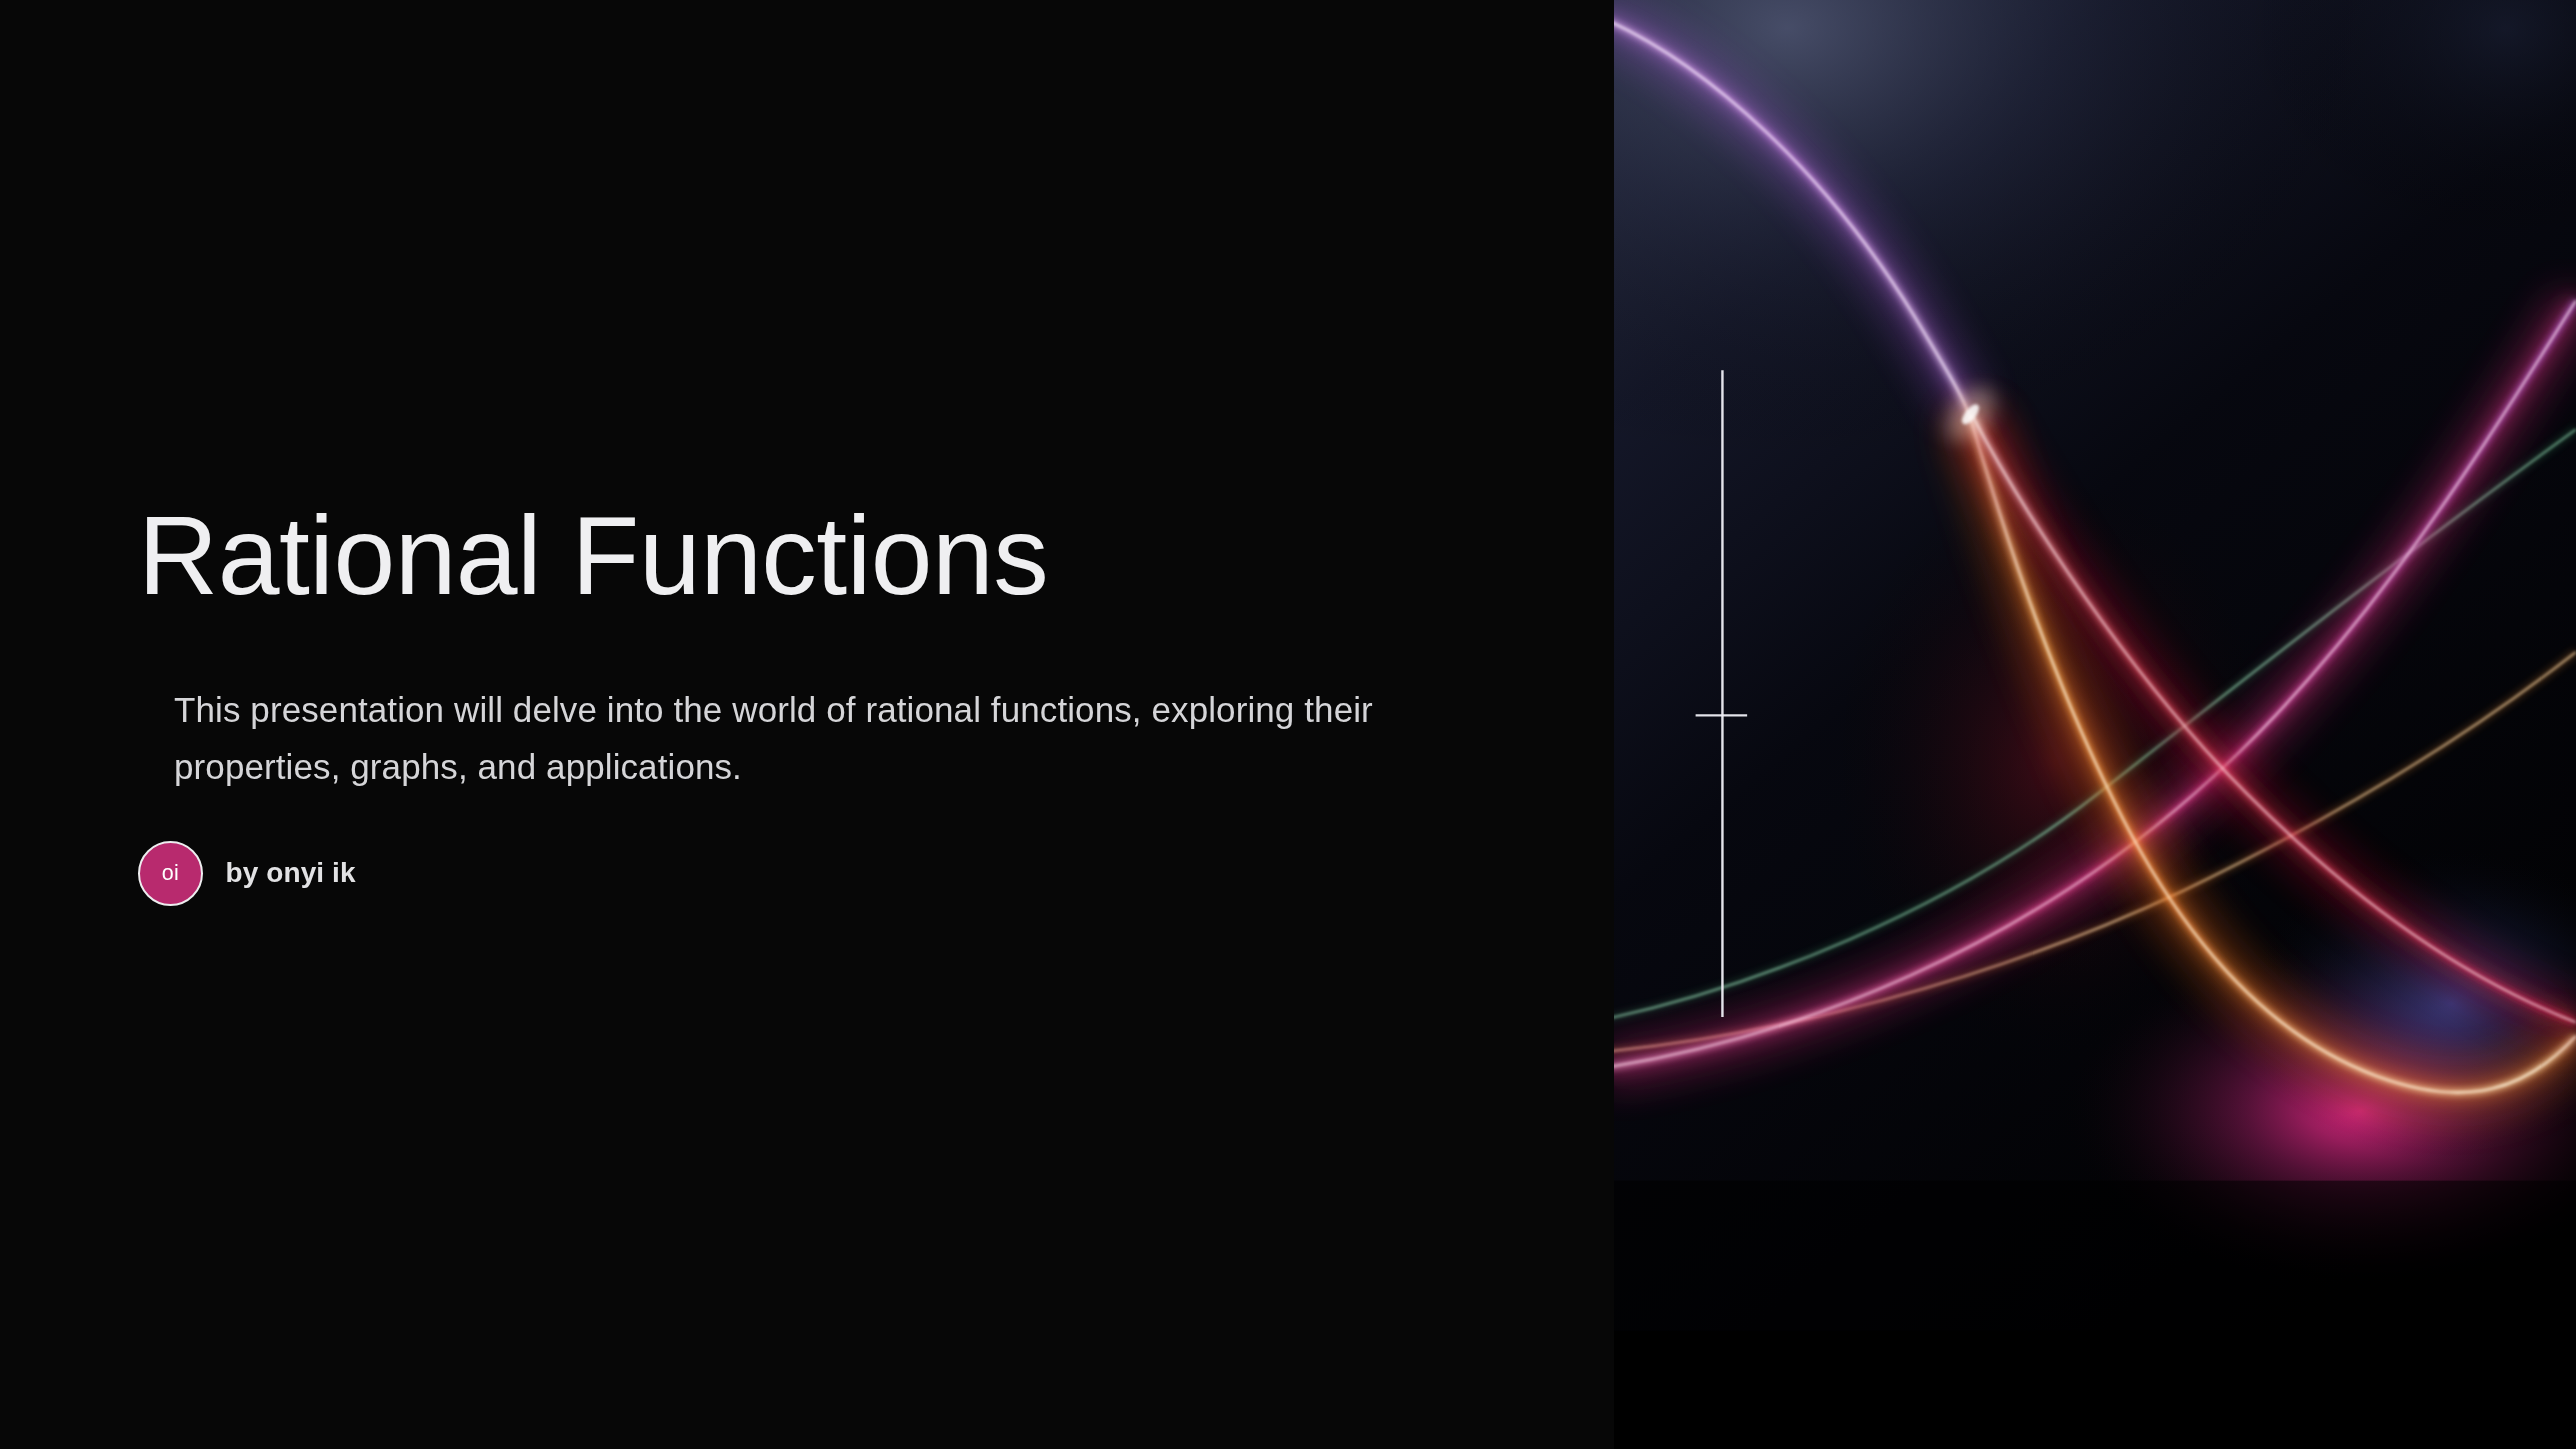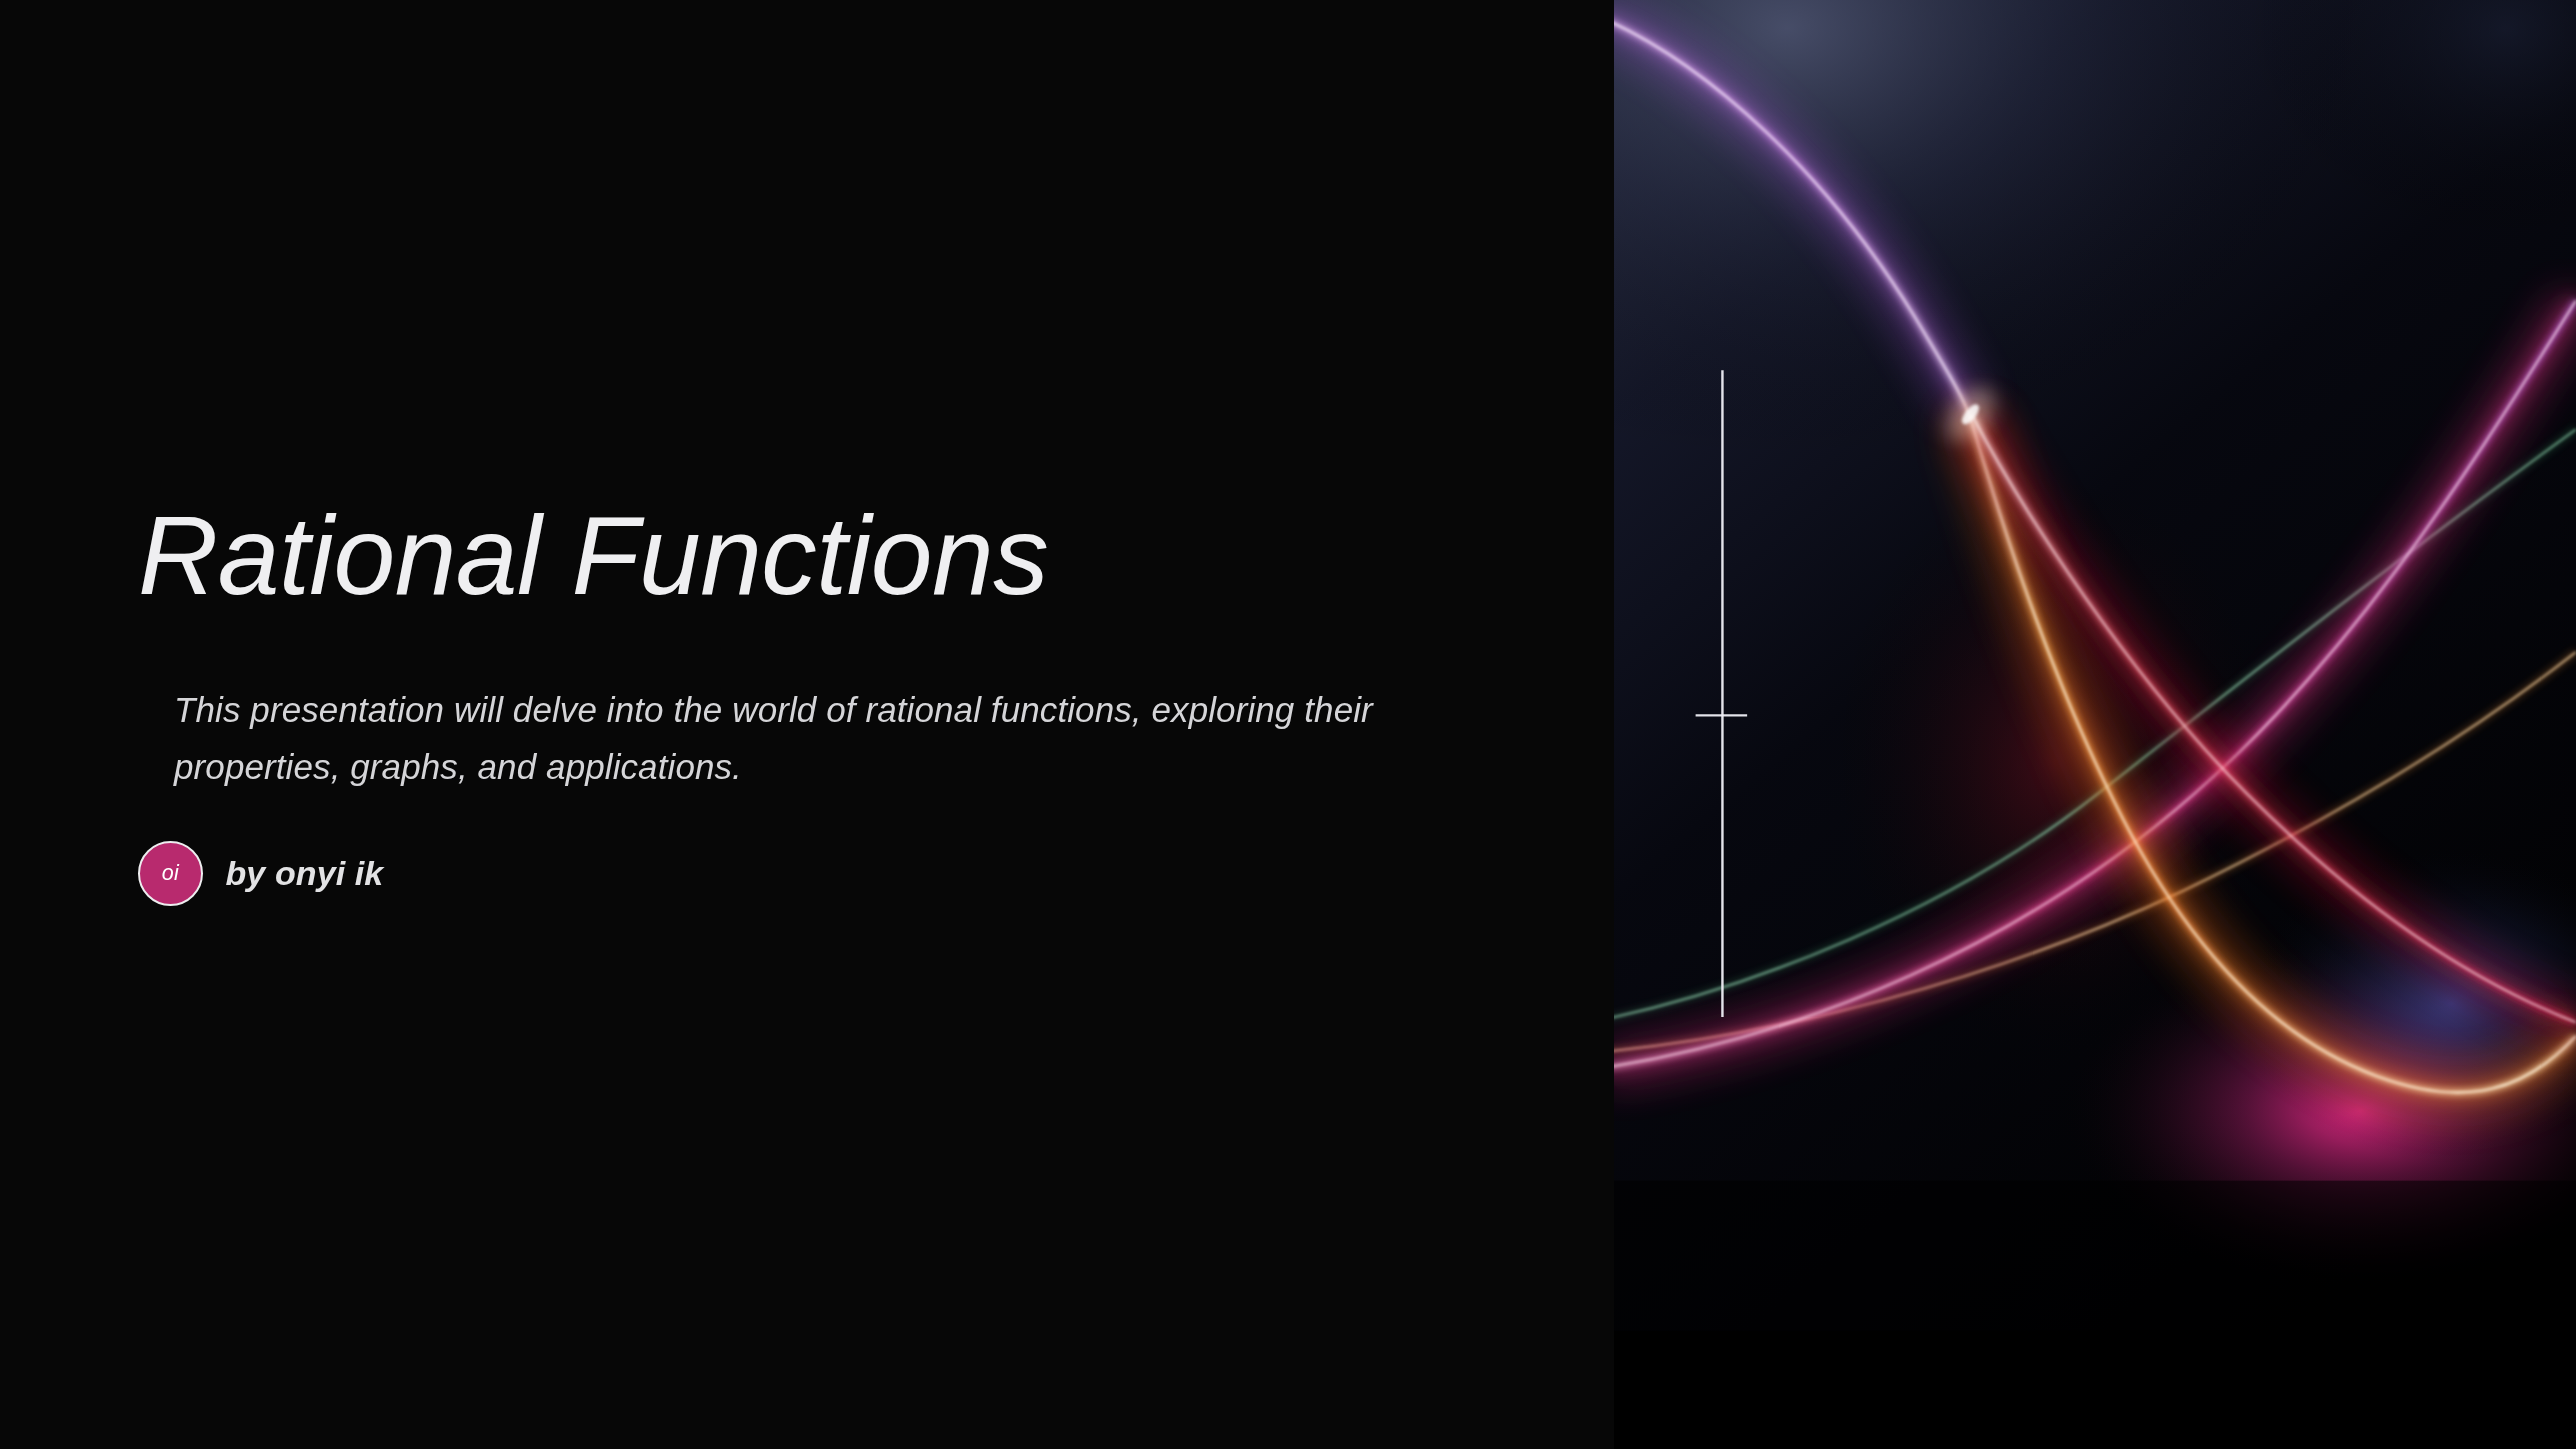--- a/index.html
+++ b/index.html
@@ -22,21 +22,20 @@
     background:#070707;
     display:flex;
   }
 
   
   .left-panel {
     position:absolute;
     left:0; top:0;
     width:1614px; height:1449px;
     background:#070707;
-    font-style:italic;
   }
 
   .content-block {
     position:absolute;
     left:138px;
     top:499px;
     width:1374px;
   }
 
   .slide-title {
@@ -79,21 +78,21 @@
 
   .avatar-initials {
     font-size:21.5px;
     color:#FFFFFF;
     font-weight:400;
     letter-spacing:0.3px;
     text-align:center;
   }
 
   .author-name {
-    font-size:34px;
+    font-size:28px;
     font-weight:700;
     color:#E2E2E4;
     letter-spacing:0.1px;
   }
 
   
   .right-panel {
     position:absolute;
     left:1614px; top:0;
     width:962px; height:1449px;

